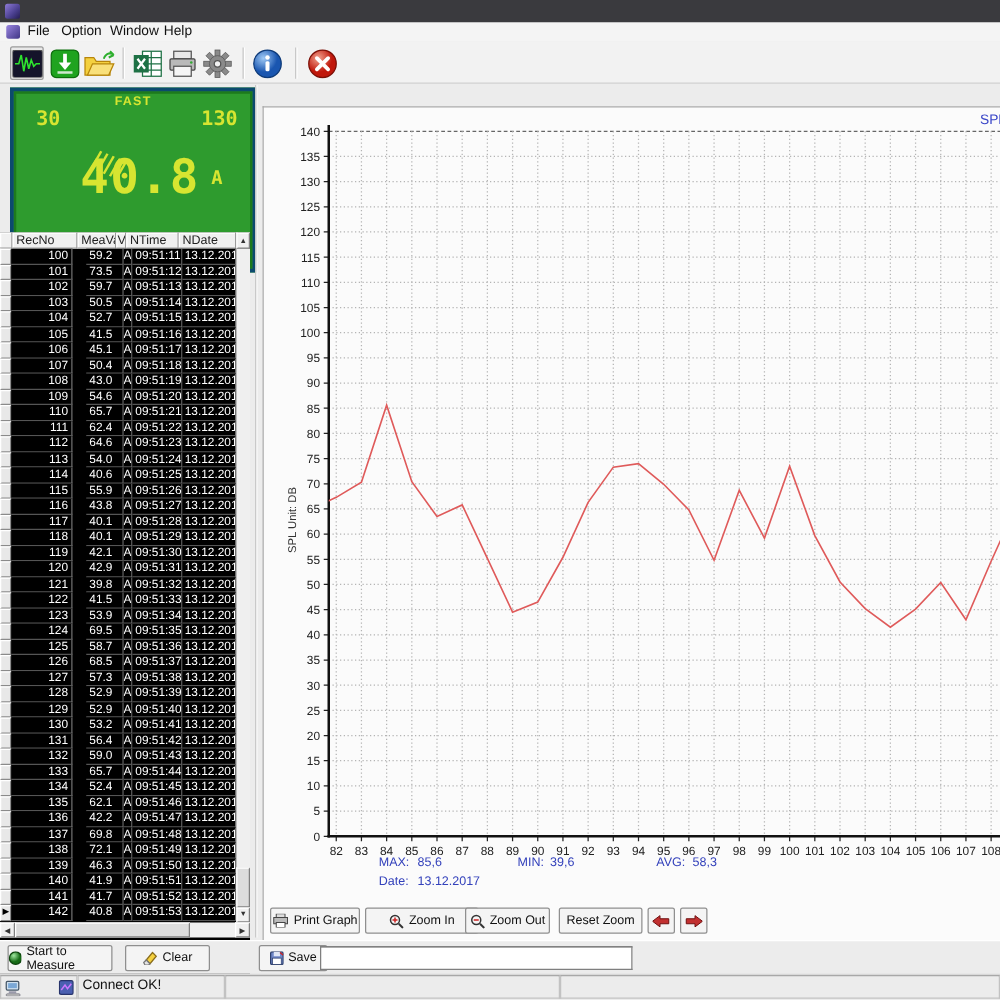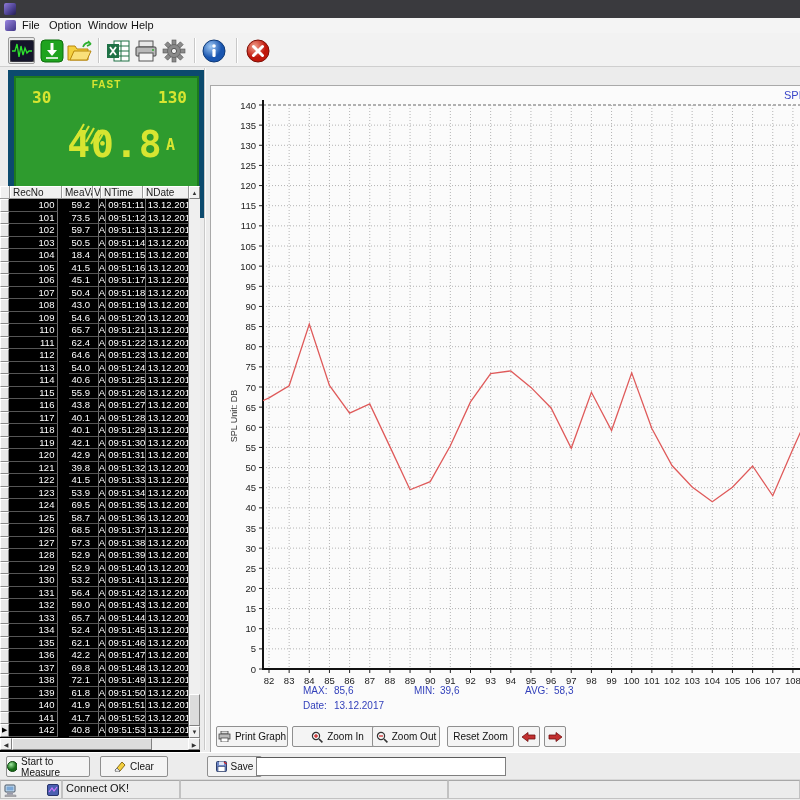--- a/index.html
+++ b/index.html
@@ -22,21 +22,21 @@
 
   
   #toolbar { left:0; top:33px; width:800px; height:34px; background:#f2f2f2;
              border-bottom:1px solid #cfcfcf; }
   .tbtn { top:37px; width:27px; height:27px; display:flex; align-items:center; justify-content:center; }
   .tbtn.pressed { border:1px solid #9a9a9a; background:#e9e9e9; border-radius:2px; }
   .tsep { top:38px; width:2px; height:25px; border-left:1px solid #c8c8c8; border-right:1px solid #ffffff; }
 
   
   #lcd { left:8px; top:70px; width:197px; height:148px; background:#2e9b2e;
-         border:6px solid #0c4a6e; box-shadow:inset 0 0 0 2px #1d7a1d; color:#d7e531; }
+         border:3px solid #0c4a6e; box-shadow:inset 0 0 0 2px #1d7a1d; color:#d7e531; }
   #lcd .seg { font-family:"DejaVu Sans Mono", monospace; font-weight:bold; }
   #lcd-fast { left:0; right:0; top:3px; text-align:center; font-size:10px; font-weight:bold; letter-spacing:1px; }
   #lcd-low  { left:18px; top:12px; font-size:16px; }
   #lcd-high { right:12px; top:12px; font-size:16px; }
   #lcd-value{ left:42px; top:46px; width:118px; text-align:center; font-size:38px; letter-spacing:1px; }
   #lcd-a    { right:24px; top:60px; font-size:15px; }
   #lcd-spl  { left:8px; bottom:7px; font-size:11px; font-weight:bold; }
   #lcd-db   { right:12px; bottom:5px; font-size:15px; }
   #lcd-hatch{ left:60px; top:40px; }
 
@@ -255,21 +255,21 @@
         <div class="tsel"></div>
         <div class="tcell c-rec">103</div>
         <div class="tcell c-val">50.5</div>
         <div class="tcell c-v">A</div>
         <div class="tcell c-time">09:51:14</div>
         <div class="tcell c-date">13.12.2017</div>
       </div>
       <div class="trow">
         <div class="tsel"></div>
         <div class="tcell c-rec">104</div>
-        <div class="tcell c-val">18.4</div>
+        <div class="tcell c-val">52.7</div>
         <div class="tcell c-v">A</div>
         <div class="tcell c-time">09:51:15</div>
         <div class="tcell c-date">13.12.2017</div>
       </div>
       <div class="trow">
         <div class="tsel"></div>
         <div class="tcell c-rec">105</div>
         <div class="tcell c-val">41.5</div>
         <div class="tcell c-v">A</div>
         <div class="tcell c-time">09:51:16</div>
@@ -535,21 +535,21 @@
         <div class="tsel"></div>
         <div class="tcell c-rec">138</div>
         <div class="tcell c-val">72.1</div>
         <div class="tcell c-v">A</div>
         <div class="tcell c-time">09:51:49</div>
         <div class="tcell c-date">13.12.2017</div>
       </div>
       <div class="trow">
         <div class="tsel"></div>
         <div class="tcell c-rec">139</div>
-        <div class="tcell c-val">61.8</div>
+        <div class="tcell c-val">46.3</div>
         <div class="tcell c-v">A</div>
         <div class="tcell c-time">09:51:50</div>
         <div class="tcell c-date">13.12.2017</div>
       </div>
       <div class="trow">
         <div class="tsel"></div>
         <div class="tcell c-rec">140</div>
         <div class="tcell c-val">41.9</div>
         <div class="tcell c-v">A</div>
         <div class="tcell c-time">09:51:51</div>

